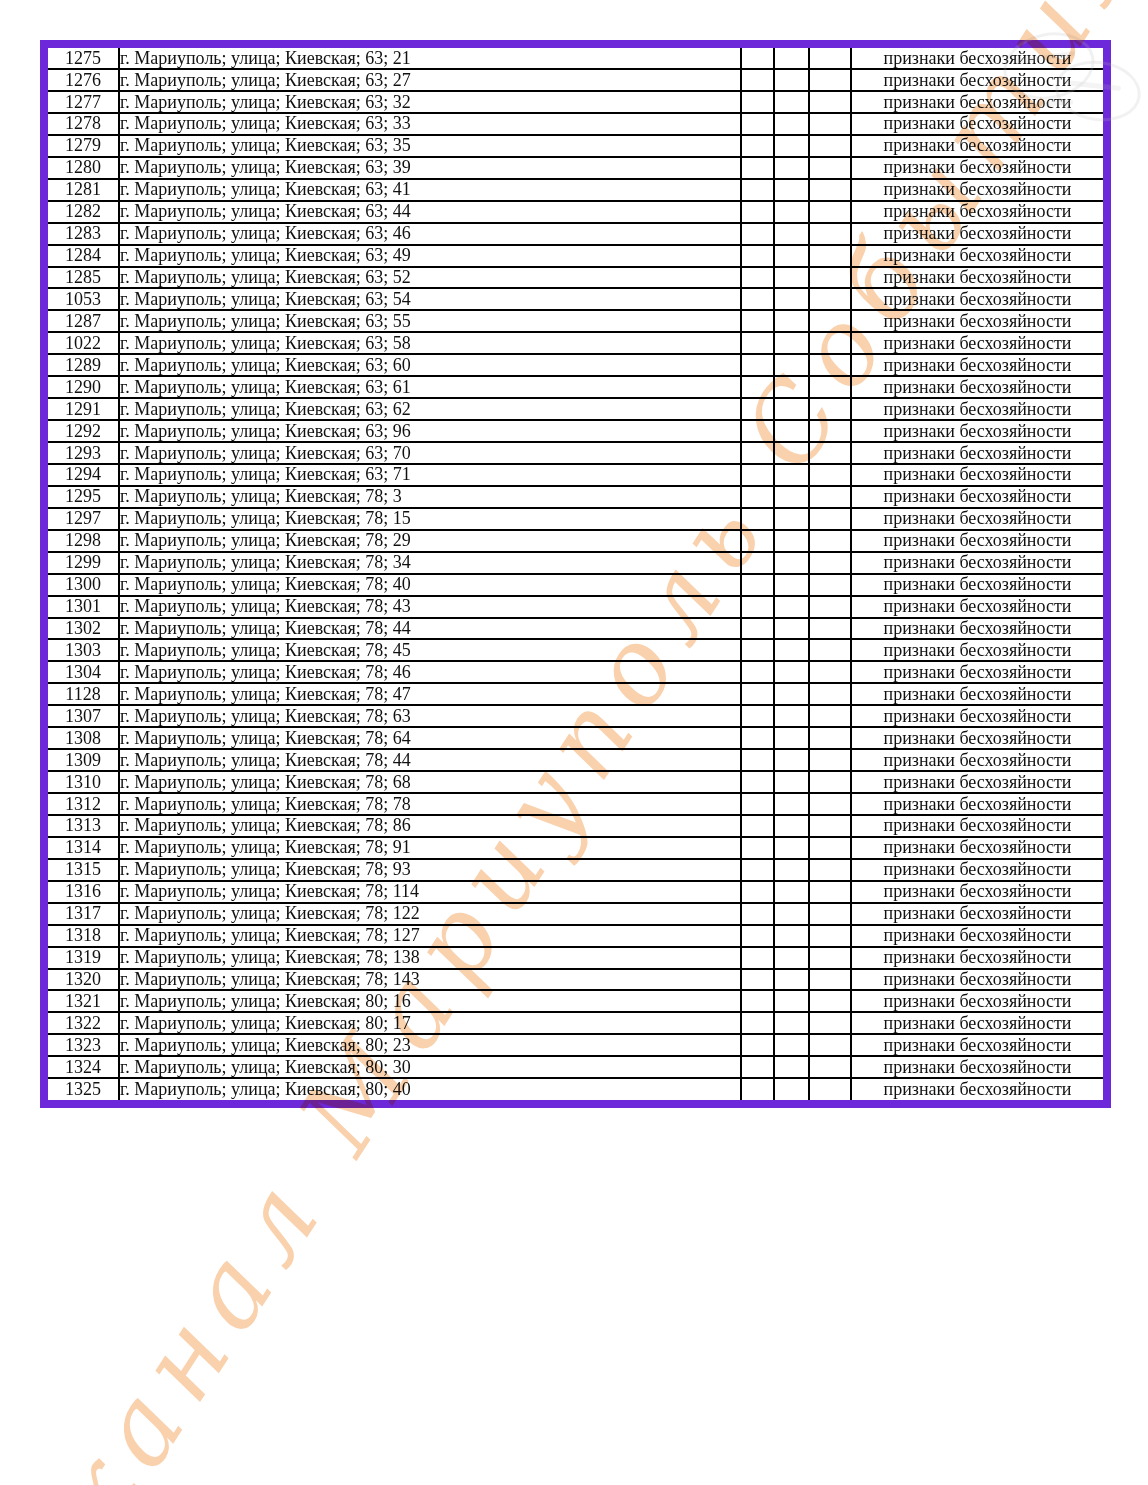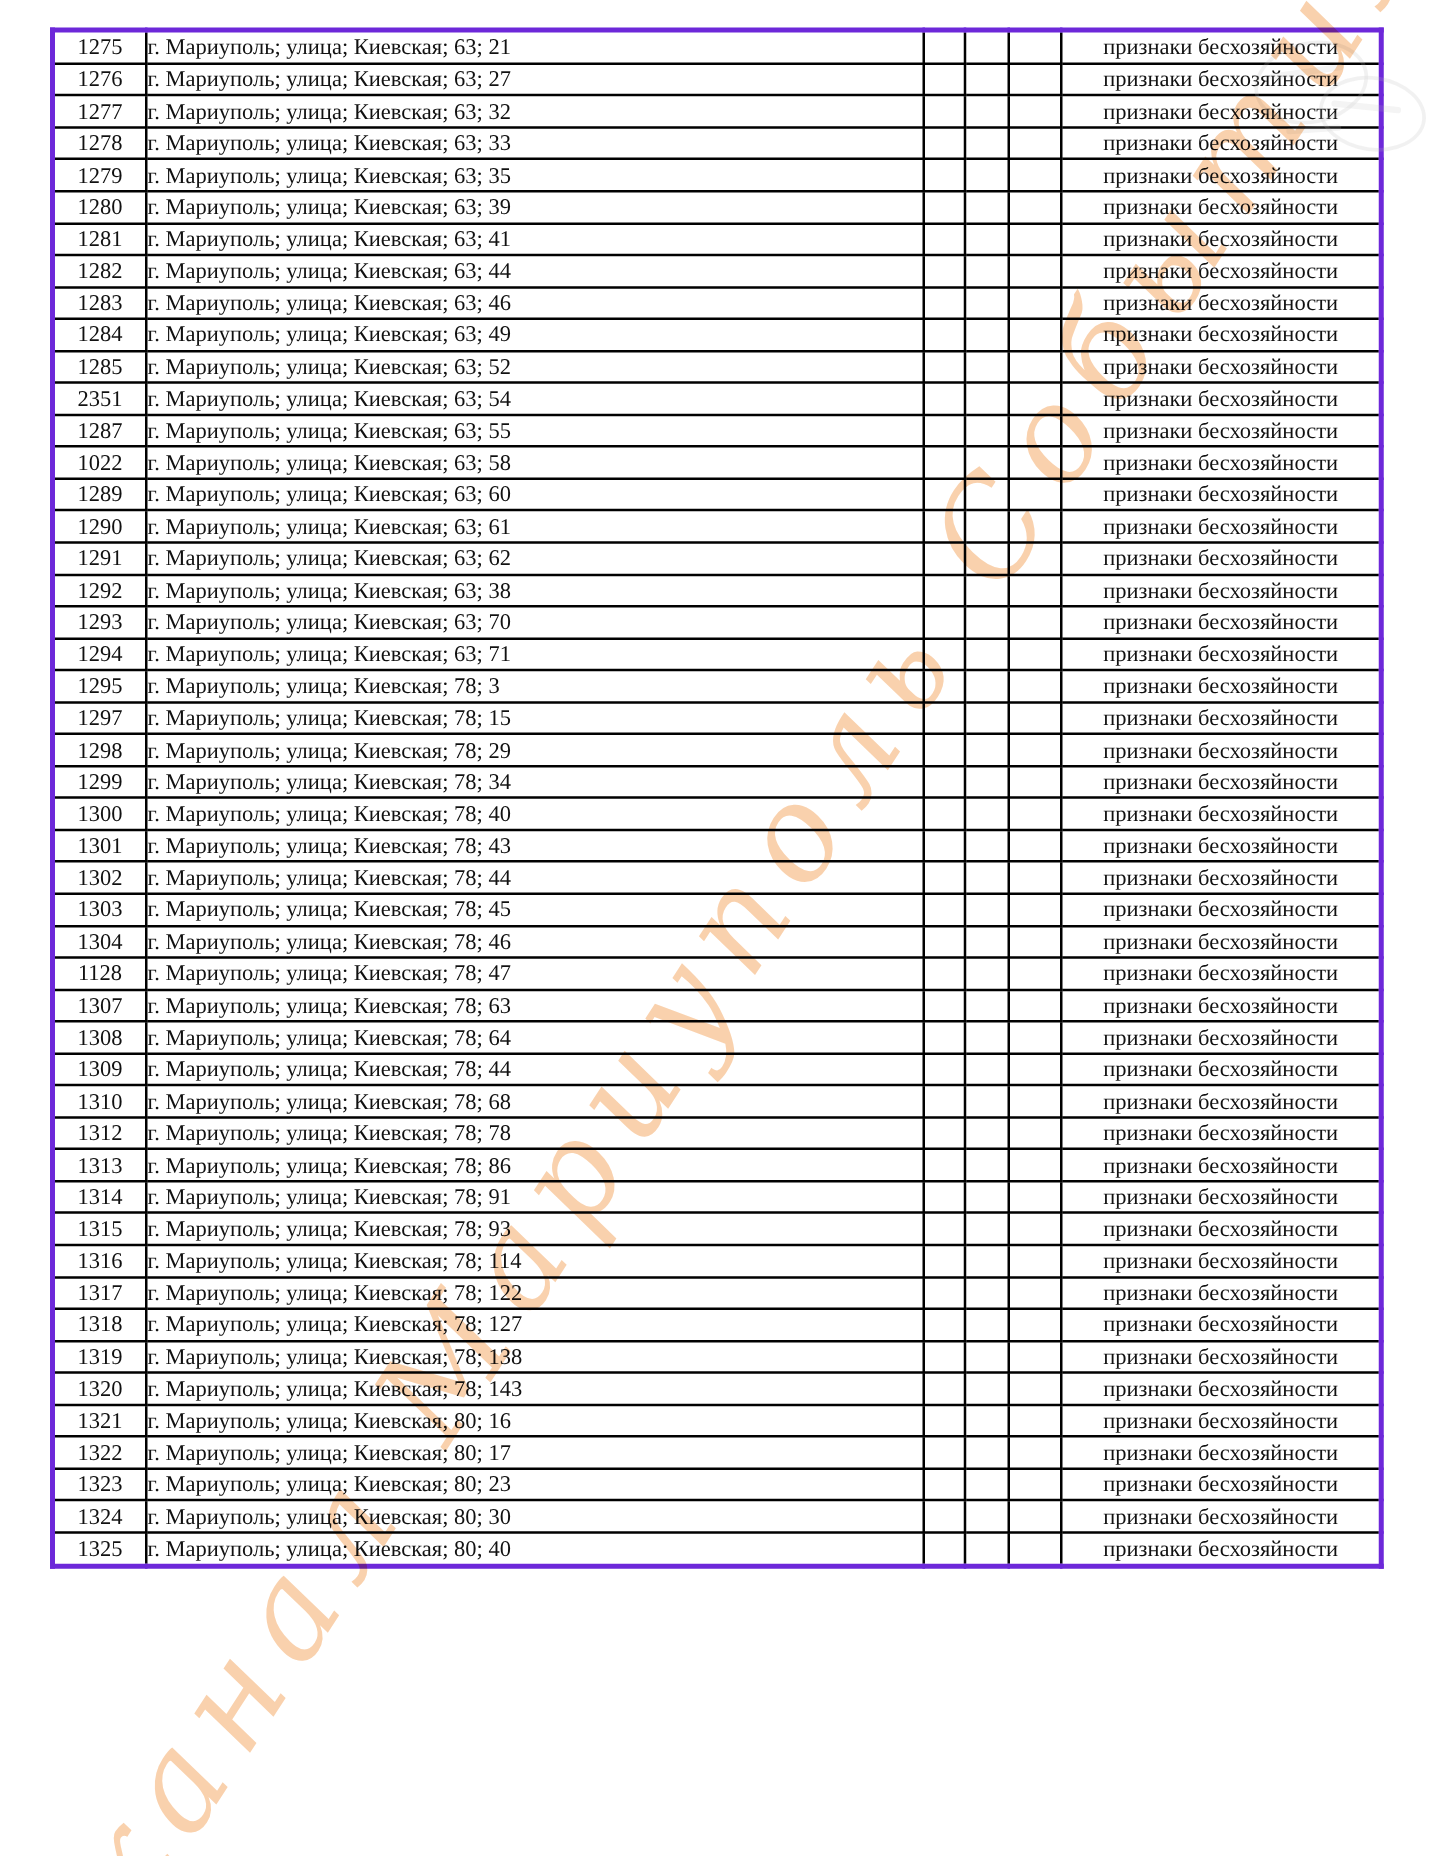--- a/index.html
+++ b/index.html
@@ -7,26 +7,26 @@
     position: relative;
     width: 1148px;
     height: 1485px;
     background: #ffffff;
     overflow: hidden;
     font-family: "Liberation Serif", "DejaVu Serif", serif;
   }
   table.tbl {
     position: absolute;
     left: 40px;
-    top: 22px;
+    top: 40px;
     width: 1063px;
-    height: 1233px;
+    height: 1068px;
     border-collapse: collapse;
     table-layout: fixed;
-    border: 4px solid #6d28d9;
+    border: 8px solid #6d28d9;
   }
   table.tbl td {
     border: 2px solid #000;
     font-size: 18px;
     line-height: 1.05;
     color: #111;
     vertical-align: middle;
     padding: 0;
     overflow: hidden;
     white-space: nowrap;
@@ -176,21 +176,21 @@
     </tr>
         <tr>
       <td class="c-num">1285</td>
       <td class="c-addr">г. Мариуполь; улица; Киевская; 63; 52</td>
       <td class="c-gap"></td>
       <td class="c-gap"></td>
       <td class="c-gap"></td>
       <td class="c-status">признаки бесхозяйности</td>
     </tr>
         <tr>
-      <td class="c-num">2351</td>
+      <td class="c-num">1053</td>
       <td class="c-addr">г. Мариуполь; улица; Киевская; 63; 54</td>
       <td class="c-gap"></td>
       <td class="c-gap"></td>
       <td class="c-gap"></td>
       <td class="c-status">признаки бесхозяйности</td>
     </tr>
         <tr>
       <td class="c-num">1287</td>
       <td class="c-addr">г. Мариуполь; улица; Киевская; 63; 55</td>
       <td class="c-gap"></td>
@@ -225,21 +225,21 @@
         <tr>
       <td class="c-num">1291</td>
       <td class="c-addr">г. Мариуполь; улица; Киевская; 63; 62</td>
       <td class="c-gap"></td>
       <td class="c-gap"></td>
       <td class="c-gap"></td>
       <td class="c-status">признаки бесхозяйности</td>
     </tr>
         <tr>
       <td class="c-num">1292</td>
-      <td class="c-addr">г. Мариуполь; улица; Киевская; 63; 38</td>
+      <td class="c-addr">г. Мариуполь; улица; Киевская; 63; 96</td>
       <td class="c-gap"></td>
       <td class="c-gap"></td>
       <td class="c-gap"></td>
       <td class="c-status">признаки бесхозяйности</td>
     </tr>
         <tr>
       <td class="c-num">1293</td>
       <td class="c-addr">г. Мариуполь; улица; Киевская; 63; 70</td>
       <td class="c-gap"></td>
       <td class="c-gap"></td>

